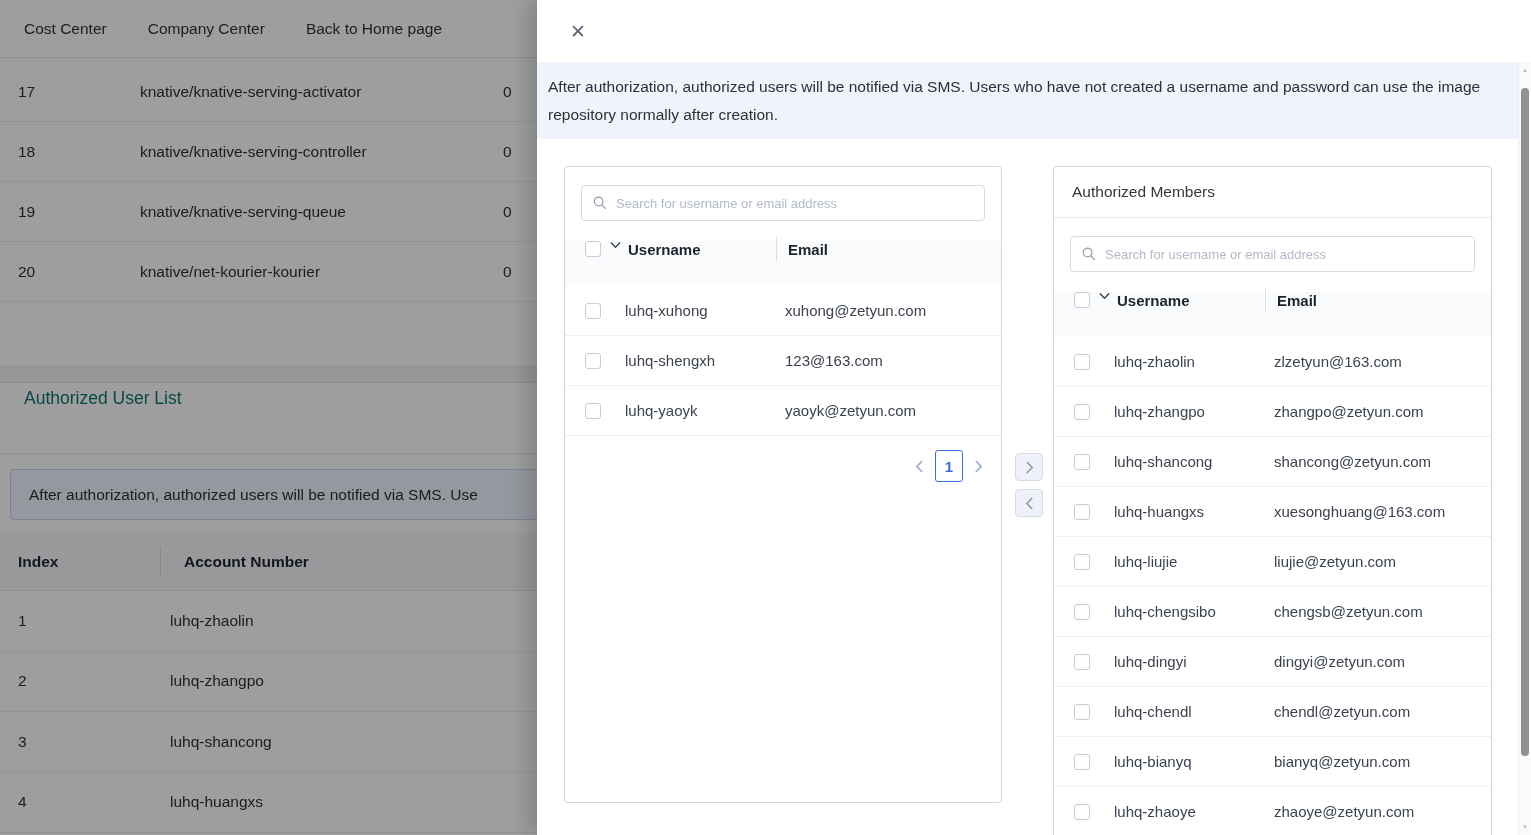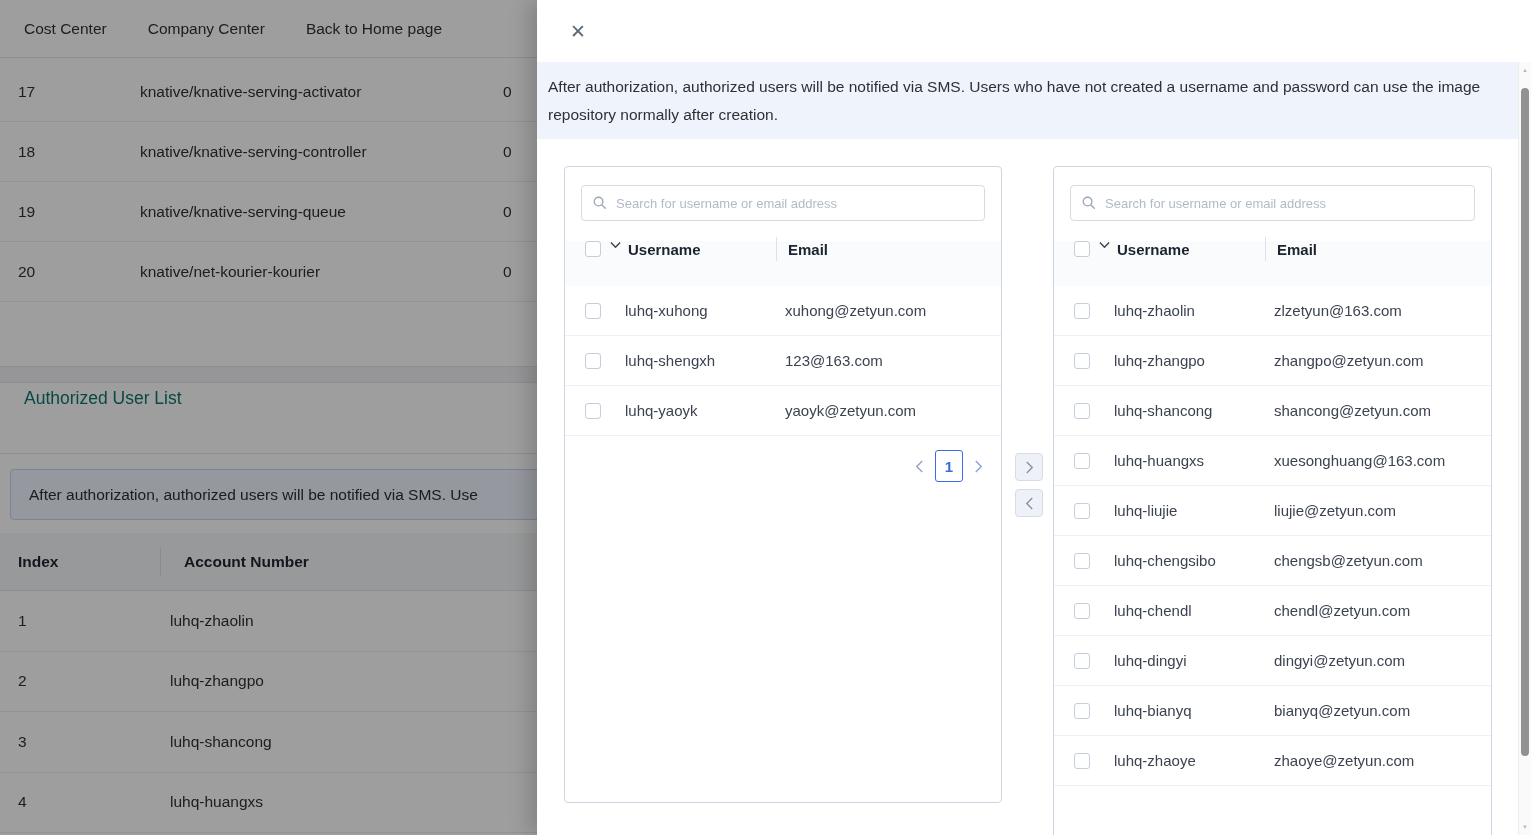--- a/index.html
+++ b/index.html
@@ -240,20 +240,21 @@
           </svg>
       </div>
       <div class="tbtn">
         <svg width="9" height="13" viewBox="0 0 10 14">
             <polyline points="8,1 2,7 8,13" fill="none" stroke="#8793a8" stroke-width="1.6"></polyline>
           </svg>
       </div>
     </div>
 
     <div class="panel panel-right">
+      <div class="panel-title-row">Authorized Members</div>
 
       <div class="search-wrap">
         <span class="search-icon">
           <svg width="15" height="15" viewBox="0 0 16 16">
               <circle cx="7" cy="7" r="4.6" fill="none" stroke="#9aa4b4" stroke-width="1.4"></circle>
               <line x1="10.6" y1="10.6" x2="14.2" y2="14.2" stroke="#9aa4b4" stroke-width="1.4" stroke-linecap="round"></line>
             </svg>
         </span>
         <input class="search-input" type="text" placeholder="Search for username or email address" style="">
       </div>
@@ -295,27 +296,27 @@
           <span class="col-user">luhq-liujie</span>
           <span>liujie@zetyun.com</span>
         </div>
         <div class="mrow">
           <span class="cb"></span>
           <span class="col-user">luhq-chengsibo</span>
           <span>chengsb@zetyun.com</span>
         </div>
         <div class="mrow">
           <span class="cb"></span>
+          <span class="col-user">luhq-dingyi</span>
+          <span>dingyi@zetyun.com</span>
+        </div>
+        <div class="mrow">
+          <span class="cb"></span>
           <span class="col-user">luhq-chendl</span>
           <span>chendl@zetyun.com</span>
-        </div>
-        <div class="mrow">
-          <span class="cb"></span>
-          <span class="col-user">luhq-dingyi</span>
-          <span>dingyi@zetyun.com</span>
         </div>
         <div class="mrow">
           <span class="cb"></span>
           <span class="col-user">luhq-bianyq</span>
           <span>bianyq@zetyun.com</span>
         </div>
         <div class="mrow">
           <span class="cb"></span>
           <span class="col-user">luhq-zhaoye</span>
           <span>zhaoye@zetyun.com</span>

